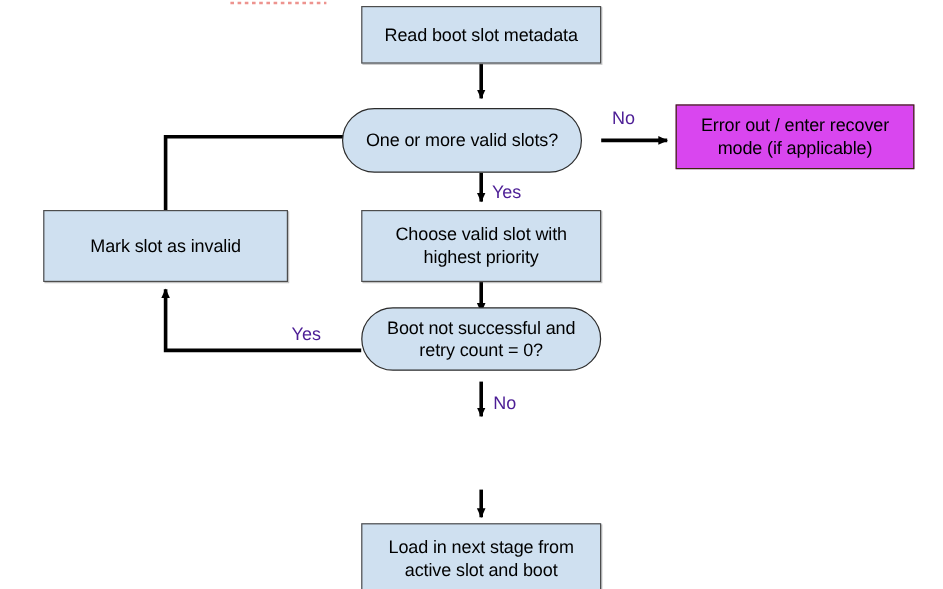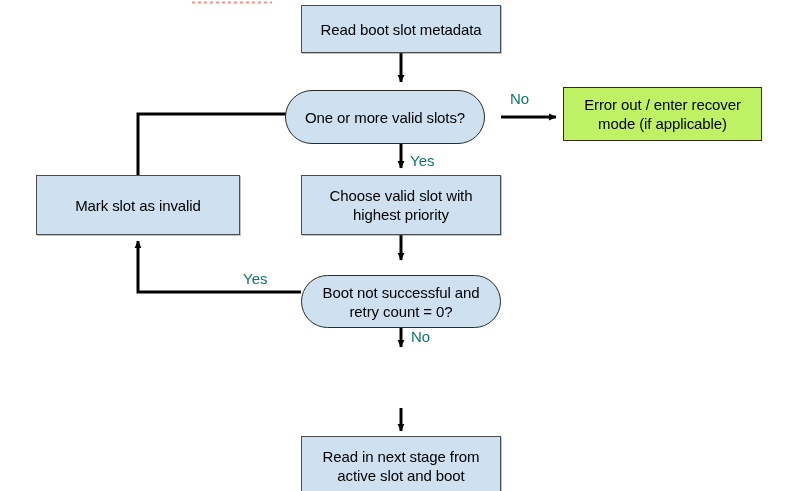--- a/index.html
+++ b/index.html
@@ -25,28 +25,28 @@
     background:#cfe0f0;
     border:1.4px solid #4d4d4d;
     box-shadow:1px 1px 0 rgba(80,80,80,.35);
   }
   .decision{
     background:#cfe0f0;
     border:1.6px solid #2b2b2b;
     border-radius:999px;
   }
   .error{
-    background:#bef264;
+    background:#d946ef;
     border:1.6px solid #3b2a10;
   }
   .edge-label{
     position:absolute;
     font-size:15px;
     line-height:17px;
-    color:#0f766e;
+    color:#4c1d95;
     background:transparent;
   }
   .node span{display:block;white-space:pre-line;}
   svg{position:absolute;left:0;top:0;pointer-events:none;}
 </style>
 </head>
 <body>
 
 <div id="canvas">
 
@@ -91,28 +91,28 @@
 
   <div class="node proc" style="left:36px;top:175px;width:204px;height:60px;">
     <span>Mark slot as invalid</span>
   </div>
 
   <div class="node proc" style="left:301px;top:175px;width:200px;height:60px;">
     <span>Choose valid slot with
 highest priority</span>
   </div>
 
-  <div class="node decision" style="left:301px;top:275px;width:200px;height:53px;">
+  <div class="node decision" style="left:301px;top:256px;width:200px;height:53px;">
     <span>Boot not successful and
 retry count = 0?</span>
   </div>
 
 
   <div class="node proc" style="left:301px;top:436px;width:200px;height:60px;">
-    <span>Read in next stage from
+    <span>Load in next stage from
 active slot and boot</span>
   </div>
 
   <div class="edge-label" style="left:510px;top:90px;">No</div>
 
   <div class="edge-label" style="left:410px;top:152px;">Yes</div>
 
   <div class="edge-label" style="left:243px;top:270px;">Yes</div>
 
   <div class="edge-label" style="left:411px;top:328px;">No</div>

